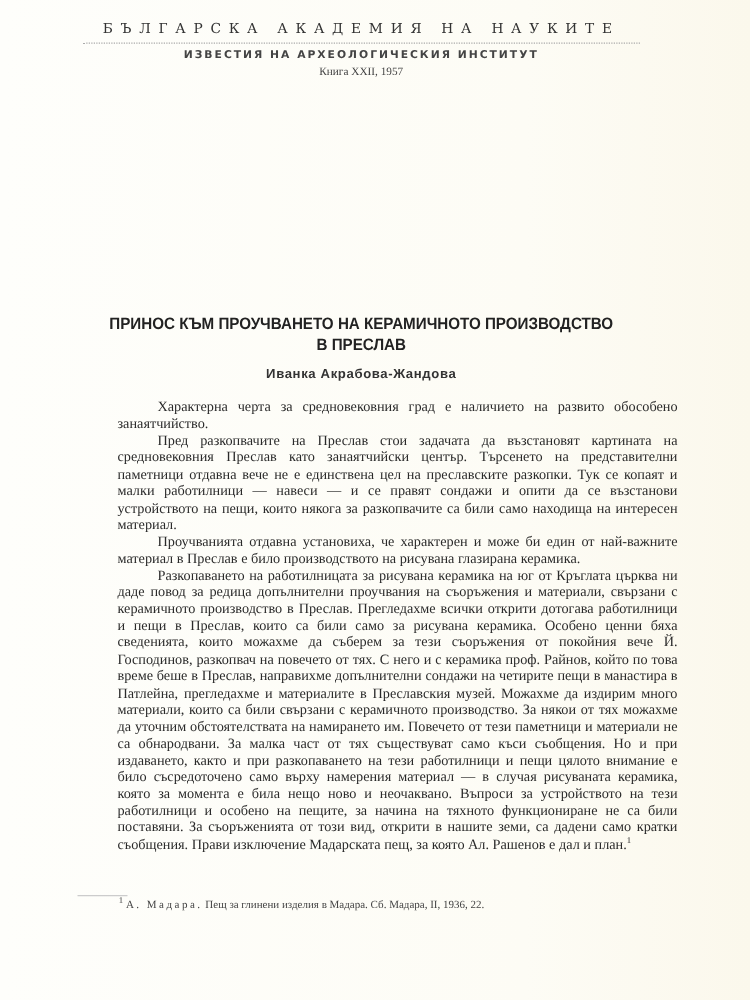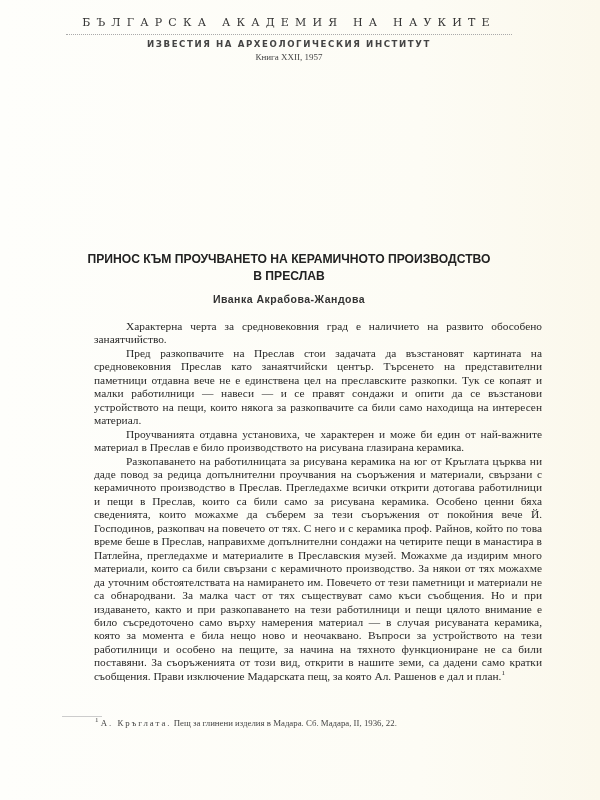--- a/index.html
+++ b/index.html
@@ -70,16 +70,16 @@
   <div class="body-text">
     <p class="first">Характерна черта за средновековния град е наличието на развито обособено занаятчийство.</p>
     <p>Пред разкопвачите на Преслав стои задачата да възстановят картината на средновековния Преслав като занаятчийски център. Търсенето на представителни паметници отдавна вече не е единствена цел на преславските разкопки. Тук се копаят и малки работилници — навеси — и се правят сондажи и опити да се възстанови устройството на пещи, които някога за разкопвачите са били само находища на интересен материал.</p>
     <p>Проучванията отдавна установиха, че характерен и може би един от най-важните материал в Преслав е било производството на рисувана глазирана керамика.</p>
     <p><span>Разкопаването на работилницата за рисувана керамика на юг от Кръглата църква ни даде повод за редица допълнителни проучвания на съоръжения и материали, свързани с керамичното производство в Преслав. Прегледахме всички открити дотогава работилници и пещи в Преслав, които са били само за рисувана керамика. Особено ценни бяха сведенията, които можахме да съберем за тези съоръжения от покойния вече Й. Господинов, разкопвач на повечето от тях. С него и с керамика проф. Райнов, който по това време беше в Преслав, направихме допълнителни сондажи на четирите пещи в манастира в Патлейна, прегледахме и материалите в Преславския музей. Можахме да издирим много материали, които са били свързани с керамичното производство. За някои от тях можахме да уточним обстоятелствата на намирането им. Повечето от тези паметници и материали не са обнародвани. За малка част от тях съществуват само къси съобщения. Но и при издаването, както и при разкопаването на тези работилници и пещи цялото внимание е било съсредоточено само върху намерения материал — в случая рисуваната керамика, която за момента е била нещо ново и неочаквано. Въпроси за устройството на тези работилници и особено на пещите, за начина на тяхното функциониране не са били поставяни. За съоръженията от този вид, открити в нашите земи, са дадени само кратки съобщения. Прави изключение Мадарската пещ, за която Ал. Рашенов е дал и план.</span><sup>1</sup></p>
   </div>
 
   <div class="fn-rule"></div>
   <div class="footnote">
     <sup>1</sup>
-    <span class="spaced">А. Кръглата.</span>
+    <span class="spaced">А. Мадара.</span>
     <span>Пещ за глинени изделия в Мадара. Сб. Мадара, II, 1936, 22.</span>
   </div>
 </div>
 
 </body></html>

